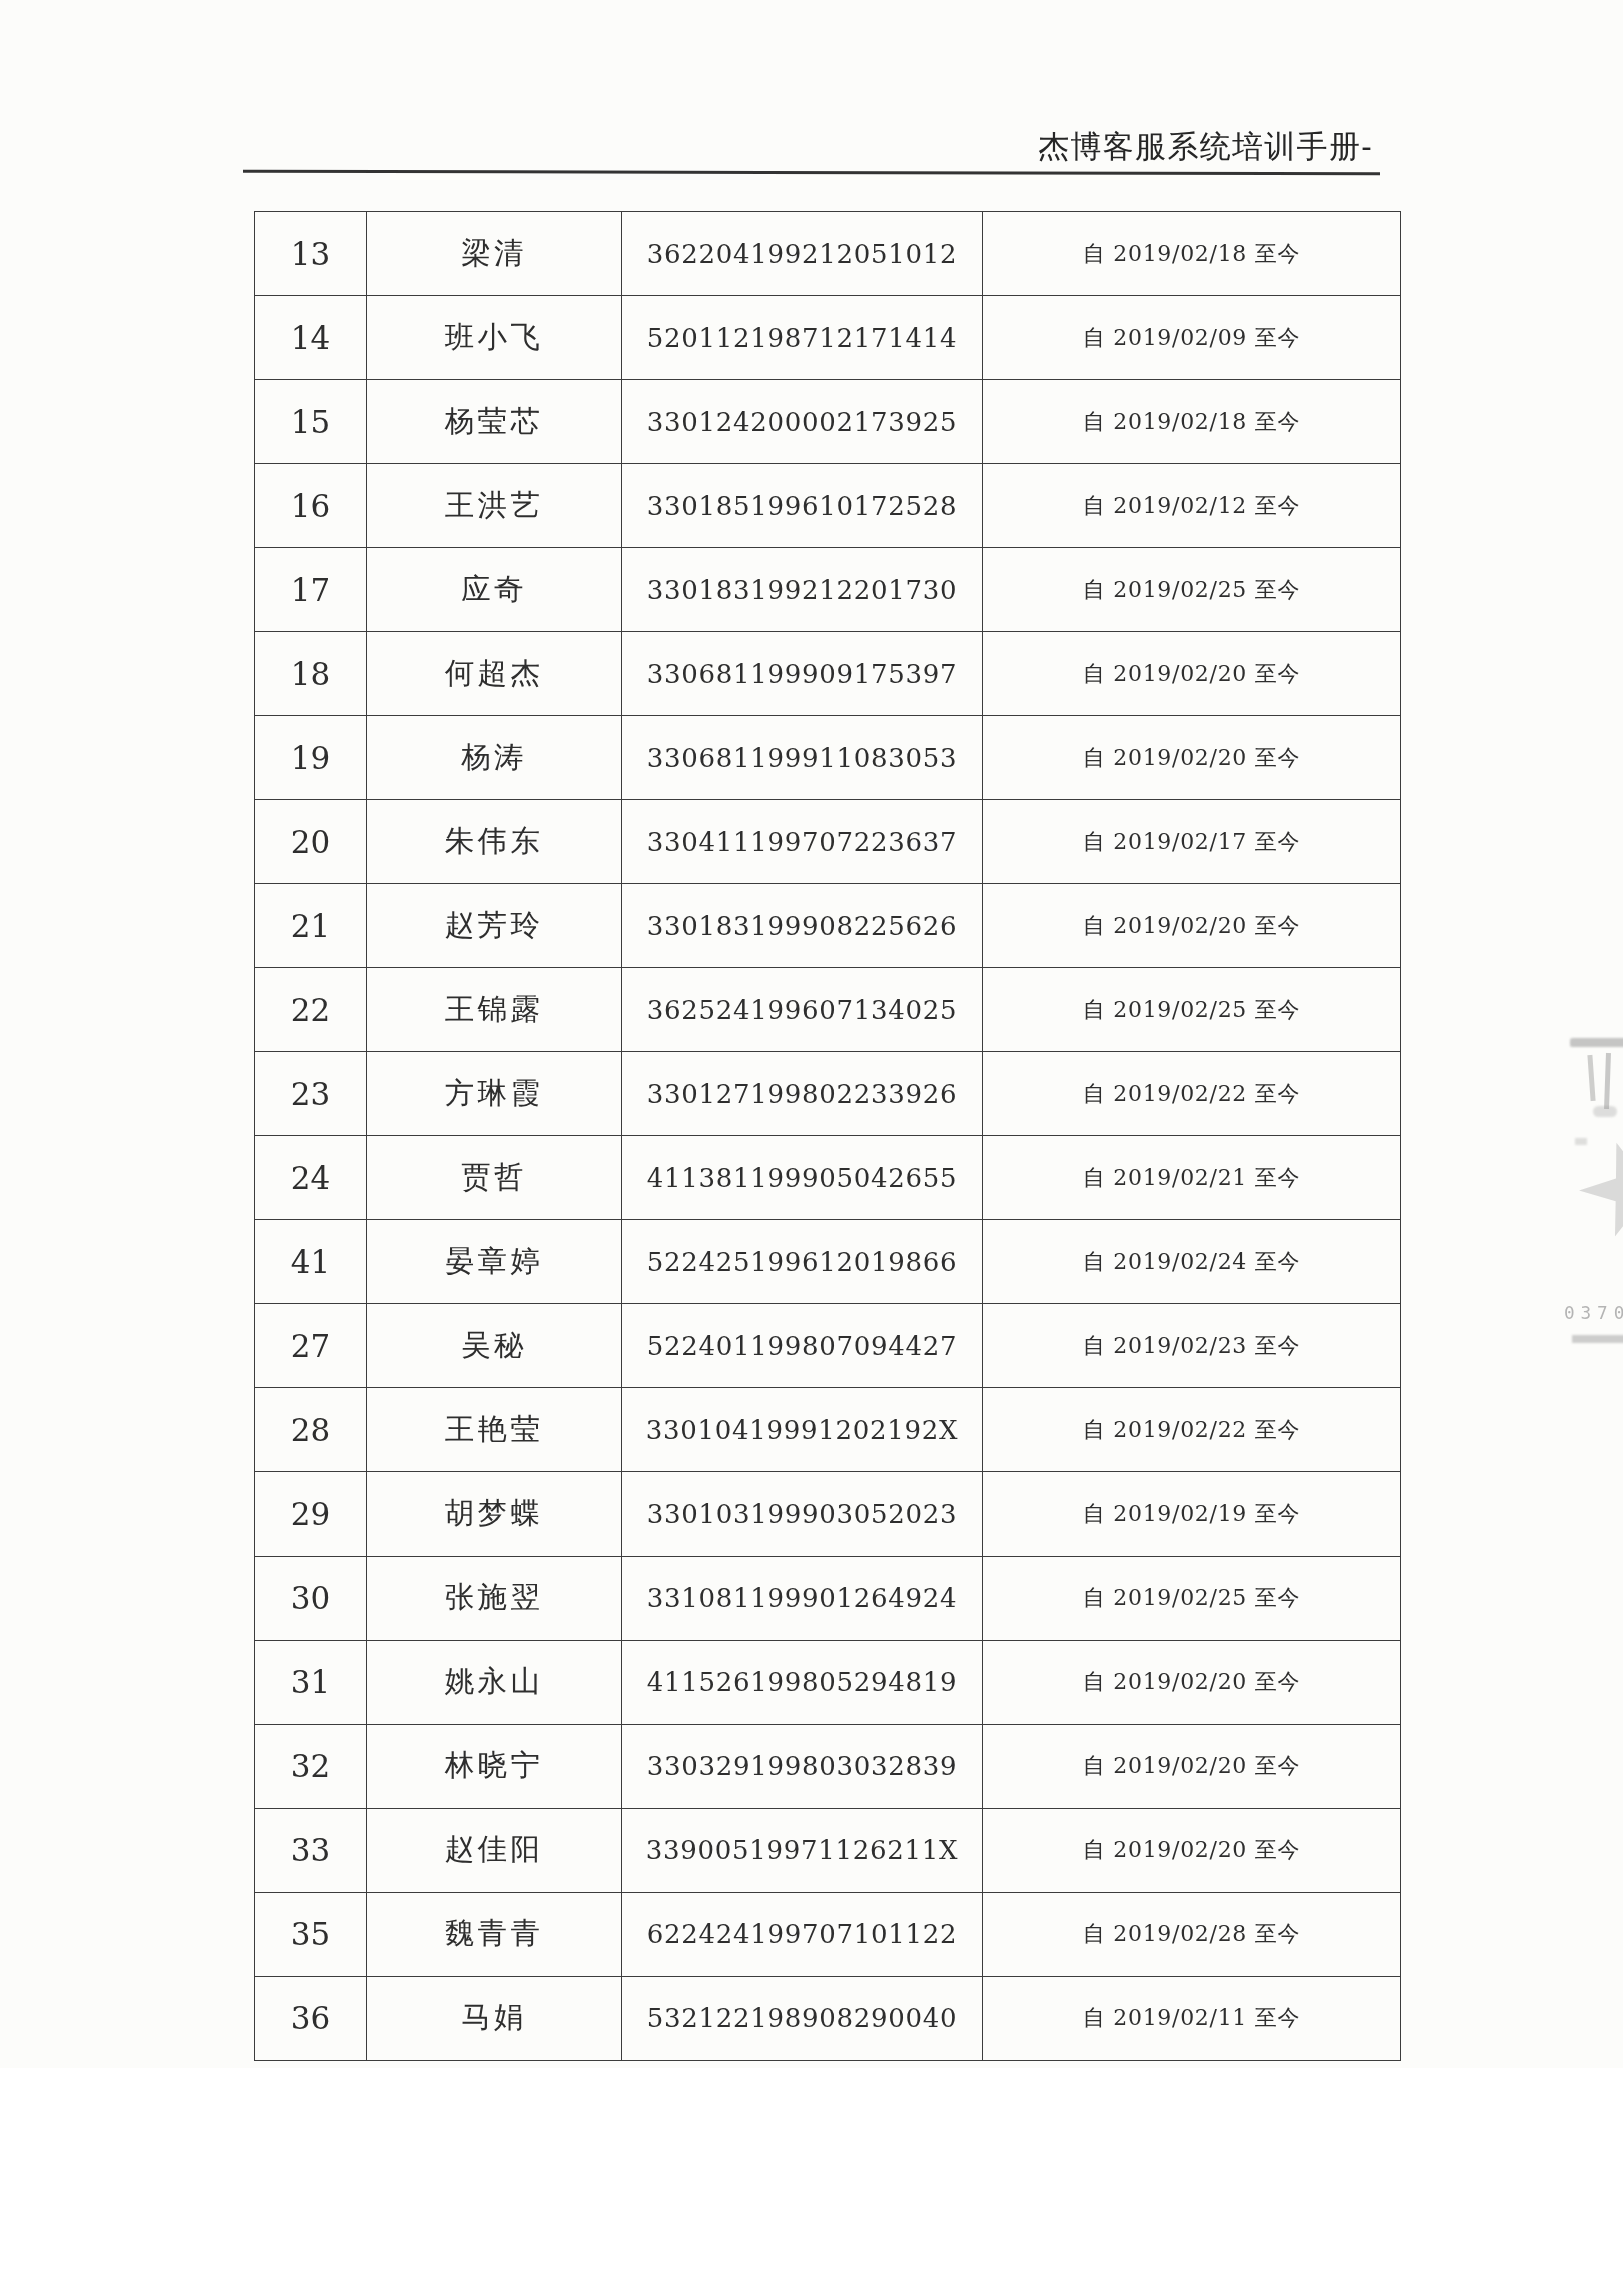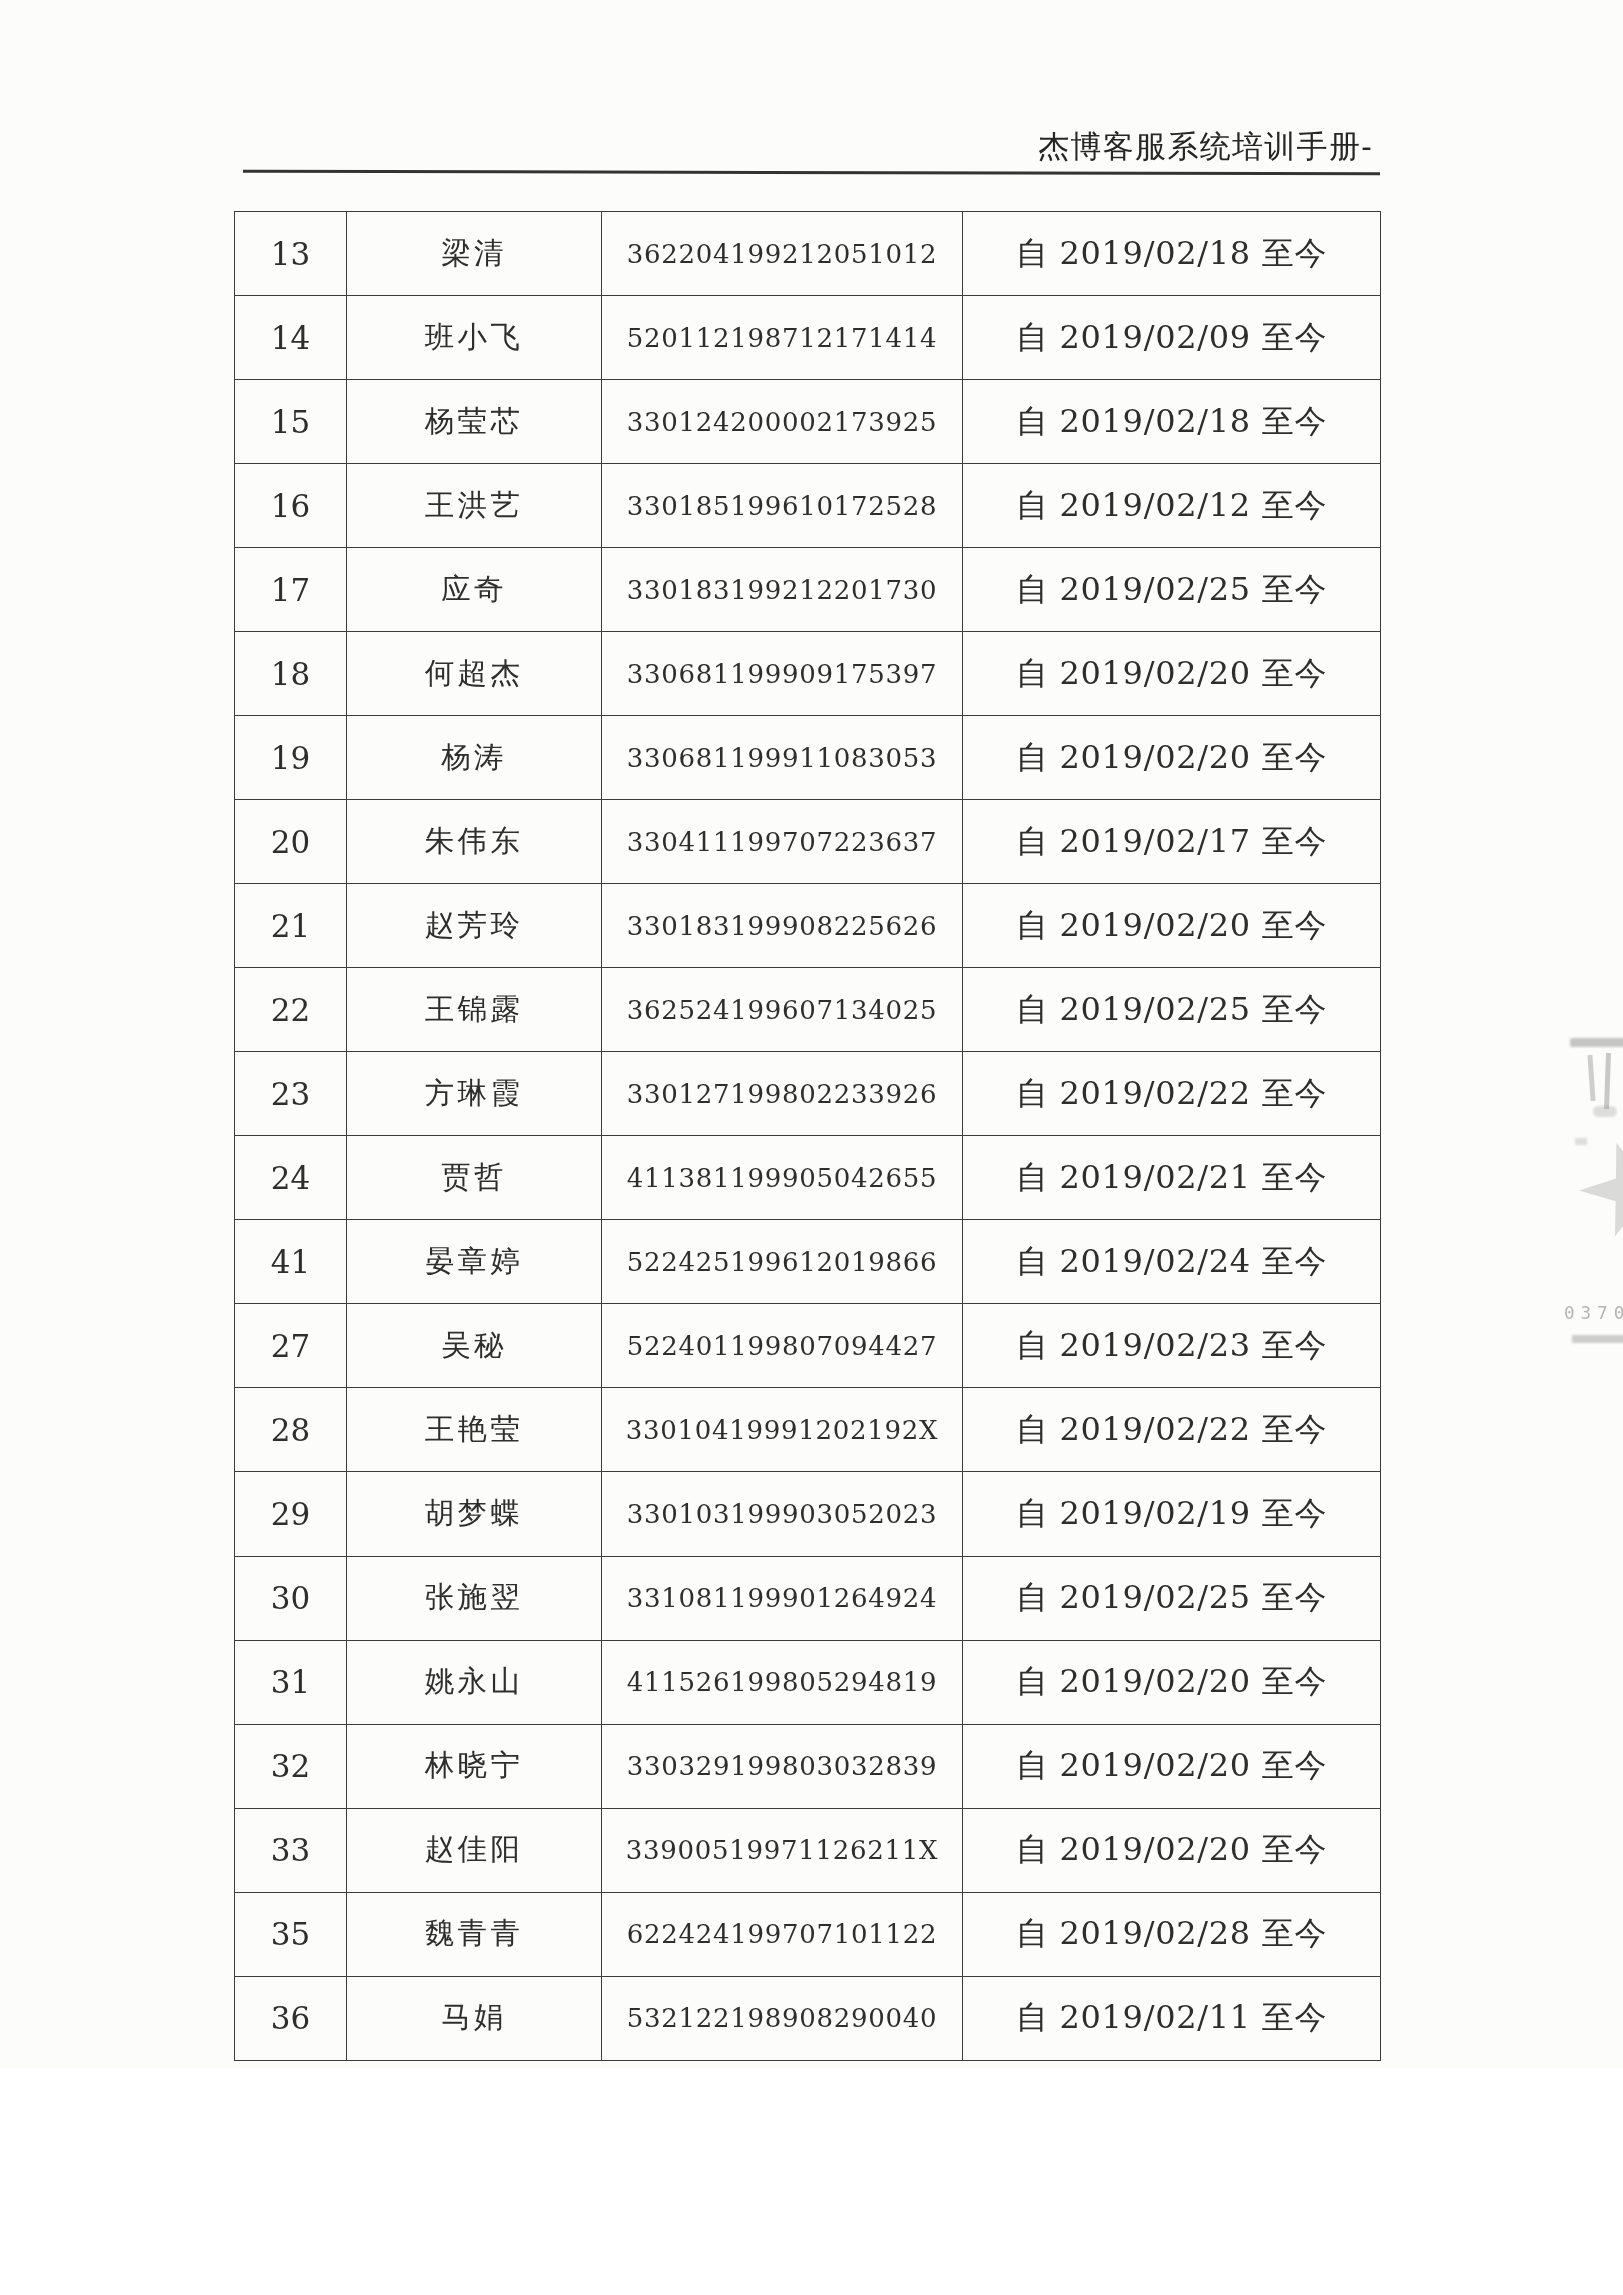--- a/index.html
+++ b/index.html
@@ -12,31 +12,31 @@
   .header-title{
     position:absolute;top:126px;right:250px;
     font-size:31px;letter-spacing:1.3px;white-space:nowrap;
     color:#262626;font-weight:500;
   }
   .header-rule{
     position:absolute;left:243px;top:171px;width:1137px;height:2.6px;
     background:#333;transform:rotate(0.12deg);
   }
   table.roster{
-    position:absolute;left:234px;top:211px;width:1145px;height:1850px;
+    position:absolute;left:254px;top:211px;width:1145px;height:1850px;
     border-collapse:collapse;table-layout:fixed;
   }
   table.roster td{
     border:1.6px solid #3c3c3c;text-align:center;vertical-align:middle;
     padding:0;overflow:hidden;color:#2e2e2e;
   }
   td.cell-no{font-size:31px;}
   td.cell-name{font-size:29.5px;letter-spacing:3.3px;}
   td.cell-id{font-size:26px;letter-spacing:0.7px;}
-  td.cell-period{font-size:32px;letter-spacing:0.7px;}
+  td.cell-period{font-size:22px;letter-spacing:0.7px;}
   .footer{
     position:absolute;top:2159px;left:1134px;
     font-size:29.5px;letter-spacing:3.3px;color:#a21caf;white-space:nowrap;
   }
   
   .art{position:absolute;pointer-events:none;}
   .art-streak{left:1570px;top:1038px;width:59px;height:8.5px;background:#8f8f8f;opacity:.5;filter:blur(1px);border-radius:2.6px;}
   .art-bar1{left:1589px;top:1055px;width:4.6px;height:46px;background:#8a8a8a;opacity:.4;filter:blur(0.7px);transform:rotate(-4deg);}
   .art-bar2{left:1605px;top:1053px;width:5.2px;height:56px;background:#8a8a8a;opacity:.45;filter:blur(0.7px);transform:rotate(2deg);}
   .art-dots{left:1593px;top:1106px;width:23.6px;height:10.5px;background:#999;opacity:.3;filter:blur(1.3px);border-radius:5.2px;}

